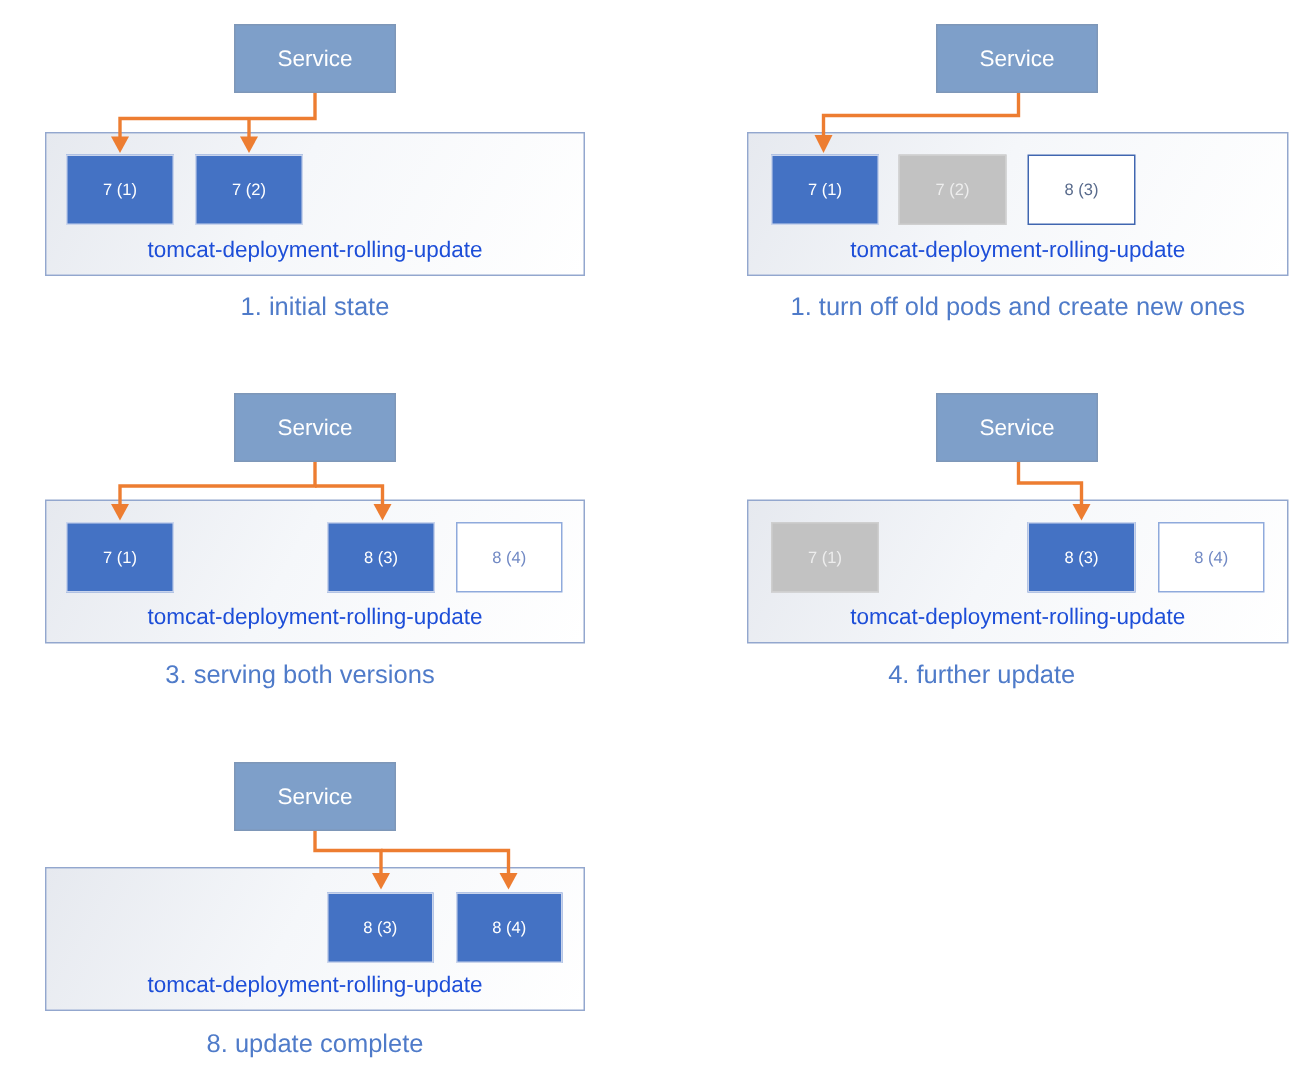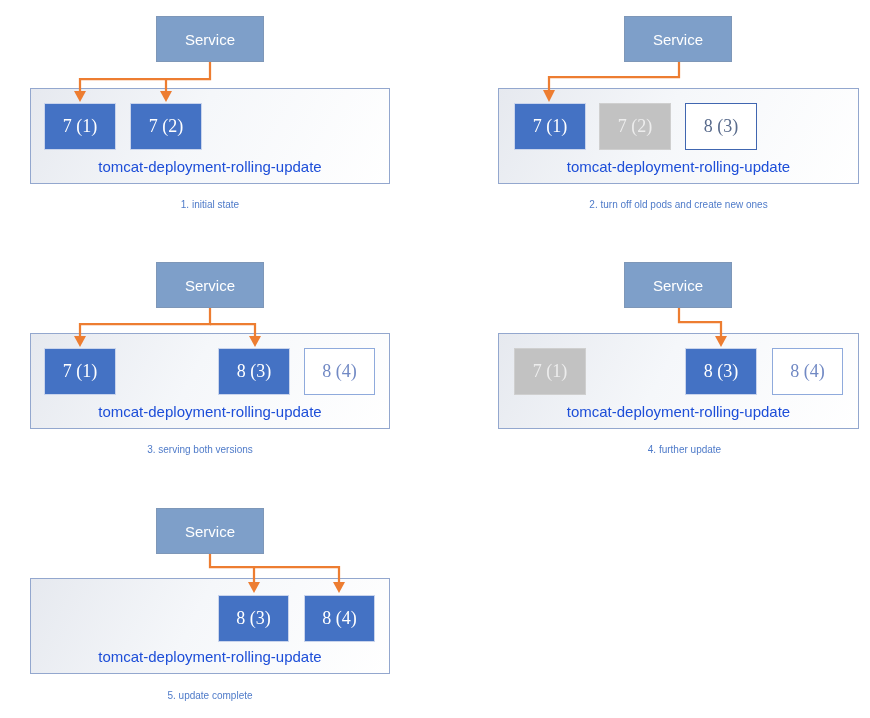--- a/index.html
+++ b/index.html
@@ -27,22 +27,21 @@
     width: 360px; height: 96px;
     box-sizing: border-box;
     border: 1.5px solid #93A7CE;
     background: linear-gradient(118deg, #E6E9EF 0%, #F5F7FA 45%, #ffffff 100%);
   }
   .pod {
     position: absolute;
     width: 72px; height: 47px;
     box-sizing: border-box;
     display: flex; align-items: center; justify-content: center;
-    font-size: 18px;
-    font-family: Liberation Serif, serif;
+    font-size: 11px;
   }
   .pod-active {
     background: #4472C4;
     border: 1px solid #C9D4EC;
     color: #ffffff;
   }
   .pod-terminated {
     background: #C2C2C2;
     border: 1px solid #CFCFCF;
     color: #EDEDED;
@@ -63,21 +62,21 @@
     text-align: center;
     color: #1d4ed8;
     font-size: 15px;
     line-height: 20px;
   }
   .caption {
     position: absolute;
     width: 360px;
     text-align: center;
     color: #4F7BC9;
-    font-size: 10px;
+    font-size: 17px;
     line-height: 18px;
   }
   .arrows {
     position: absolute;
     left: 0; top: 0;
     pointer-events: none;
   }
   .arrows path { stroke: #ED7D31; stroke-width: 2.25; fill: none; }
   .arrows polygon { fill: #ED7D31; stroke: none; }
 </style>
@@ -109,21 +108,21 @@
     <div class="pod pod-active" style="left:502px;top:103px">
       <span>7 (1)</span>
     </div>
     <div class="pod pod-terminated" style="left:587px;top:103px">
       <span>7 (2)</span>
     </div>
     <div class="pod pod-new-strong" style="left:673px;top:103px">
       <span>8 (3)</span>
     </div>
     <div class="deploy-label" style="left:486px;top:157px;width:361px">tomcat-deployment-rolling-update</div>
-    <div class="caption" style="left:486px;top:196px;width:361px">2. turn off old pods and create new ones</div>
+    <div class="caption" style="left:486px;top:196px;width:361px">1. turn off old pods and create new ones</div>
   </div>
 
   <div>
     <div class="service-box" style="left:144px;top:262px">
       <span>Service</span>
     </div>
     <div class="container-box" style="left:18px;top:333px"></div>
     <div class="pod pod-active" style="left:32px;top:348px">
       <span>7 (1)</span>
     </div>
@@ -145,36 +144,36 @@
     <div class="pod pod-terminated" style="left:502px;top:348px">
       <span>7 (1)</span>
     </div>
     <div class="pod pod-active" style="left:673px;top:348px">
       <span>8 (3)</span>
     </div>
     <div class="pod pod-new" style="left:760px;top:348px;width:71px">
       <span>8 (4)</span>
     </div>
     <div class="deploy-label" style="left:486px;top:402px;width:361px">tomcat-deployment-rolling-update</div>
-    <div class="caption" style="left:492px;top:441px;width:361px">4. further update</div>
+    <div class="caption" style="left:462px;top:441px;width:361px">4. further update</div>
   </div>
 
   <div>
     <div class="service-box" style="left:144px;top:508px">
       <span>Service</span>
     </div>
     <div class="container-box" style="left:18px;top:578px"></div>
     <div class="pod pod-active" style="left:206px;top:595px;width:71px">
       <span>8 (3)</span>
     </div>
     <div class="pod pod-active" style="left:292px;top:595px;width:71px">
       <span>8 (4)</span>
     </div>
     <div class="deploy-label" style="left:18px;top:647px">tomcat-deployment-rolling-update</div>
-    <div class="caption" style="left:18px;top:687px">5. update complete</div>
+    <div class="caption" style="left:18px;top:687px">8. update complete</div>
   </div>
 
   <svg class="arrows" width="870" height="718" viewBox="0 0 870 718">
 
     <g>
       <path d="M198,62 V79 H68 V92"></path>
       <path d="M154,79 V92"></path>
       <polygon points="62,91 74,91 68,102"></polygon>
       <polygon points="148,91 160,91 154,102"></polygon>
     </g>

